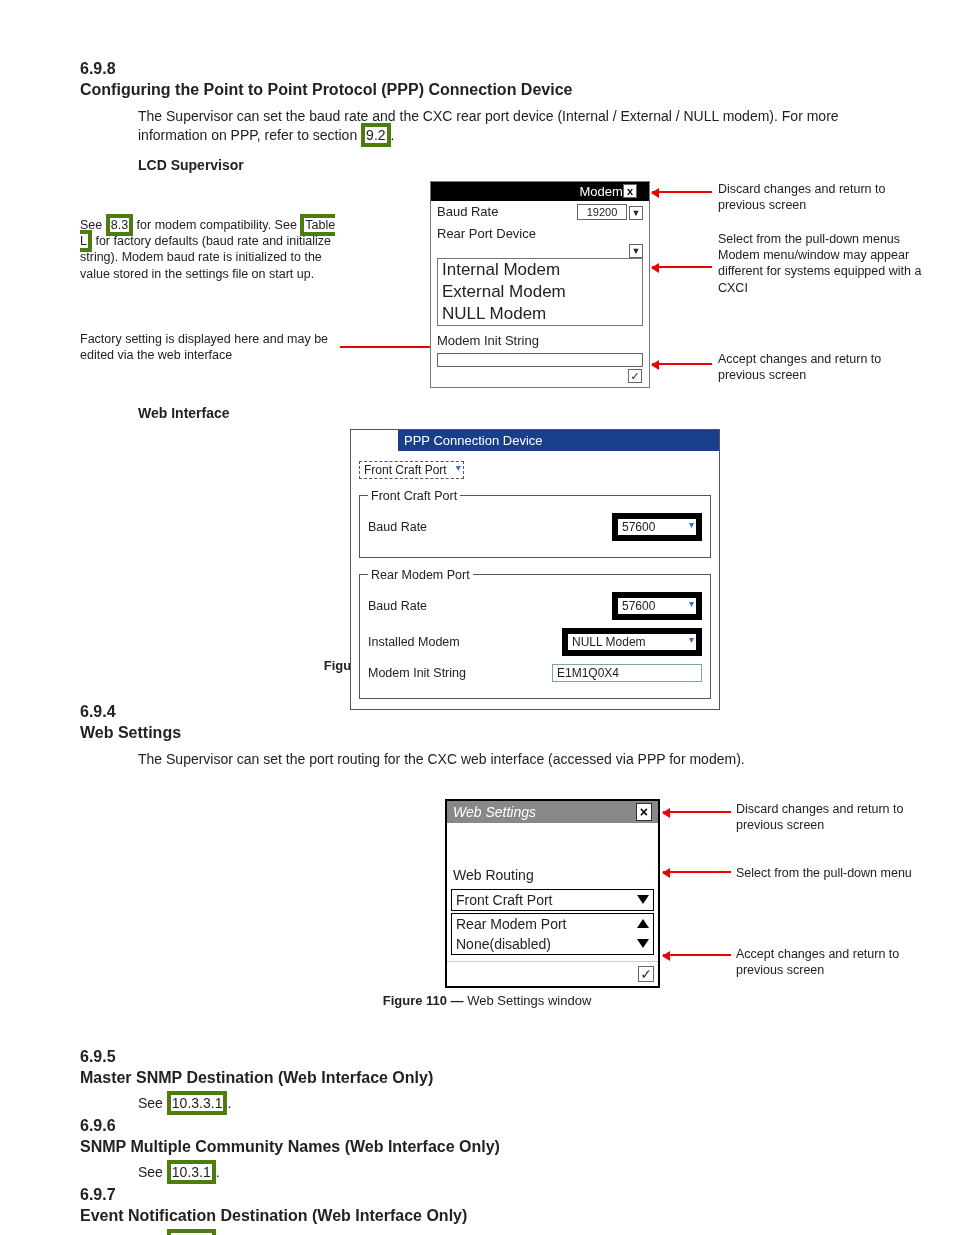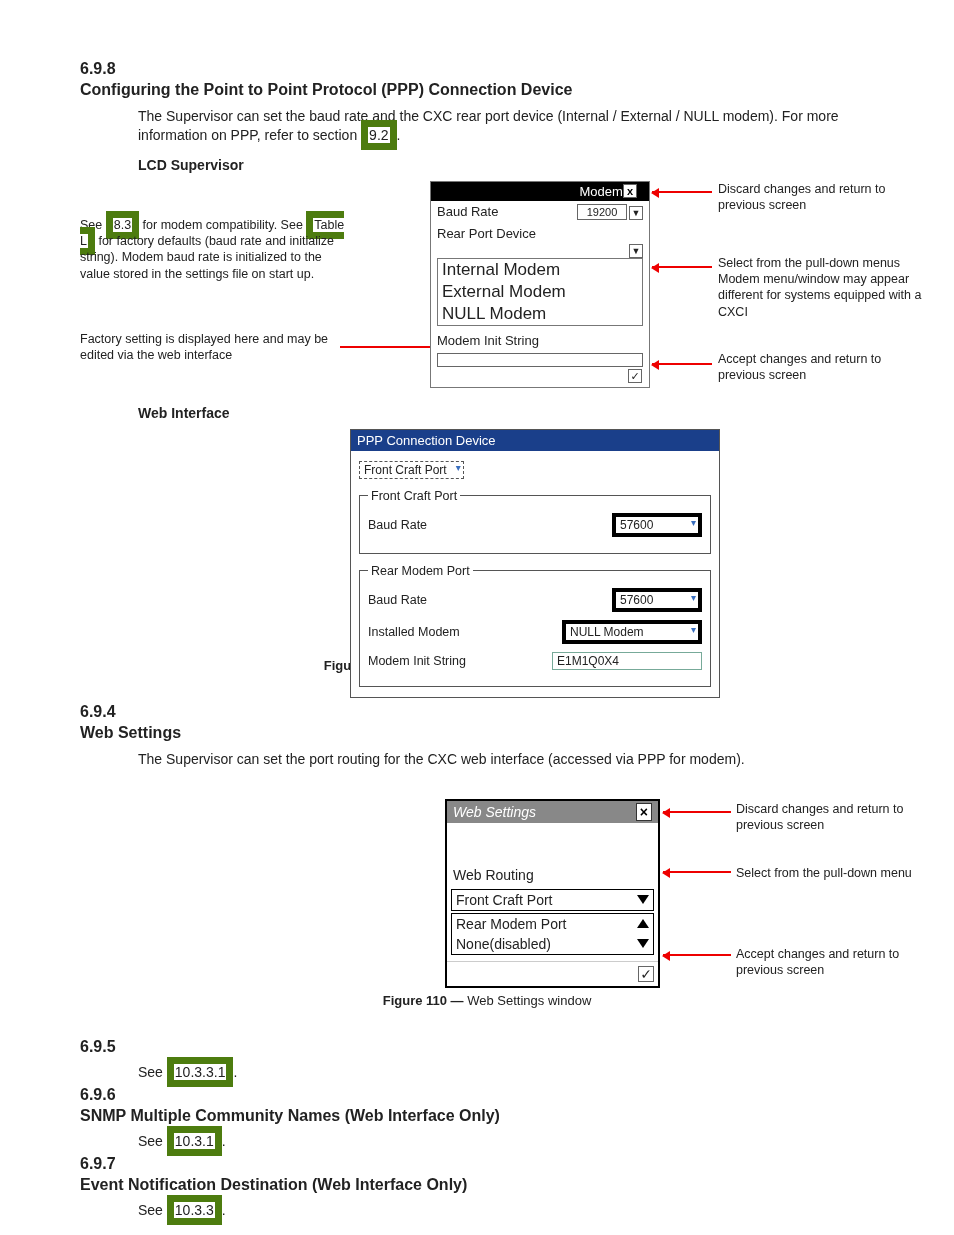--- a/index.html
+++ b/index.html
@@ -1,46 +1,46 @@
 <!DOCTYPE html>
 <html><head>
 <meta charset="utf-8">
 <style>
 * { box-sizing: border-box; margin: 0; padding: 0; }
 body { font-family: Arial, Helvetica, sans-serif; font-size: 14px; color: #222; width: 954px; background: #fff; padding: 60px 60px 30px 80px; position: relative; }
 .h-wrap { display: flex; align-items: baseline; gap: 3px; font-weight: bold; font-size: 16px; margin-bottom: 8px; flex-direction: column; }
 .h-num { min-width: 46px; }
 .para { margin-left: 58px; margin-bottom: 6px; line-height: 1.35; }
-.boxed { border: 7px solid #4d7c0f; padding: 0 1px; }
+.boxed { border: 4px solid #4d7c0f; padding: 0 1px; }
 .sub-h { font-weight: bold; margin-left: 58px; margin-top: 12px; margin-bottom: 8px; }
 .block { position: relative; margin-bottom: 14px; }
 .ann { position: absolute; font-size: 12.5px; line-height: 1.3; }
 .arrow-h { position: absolute; height: 0; }
 .ah-red { border-top: 2px solid #e00; }
 .ah-red::after { content:""; position:absolute; width:0; height:0; top:-5px; border-top:5px solid transparent; border-bottom:5px solid transparent; }
 .ah-red.left::after { left:-1px; border-right:8px solid #e00; }
 .ah-red.right::after { right:-1px; border-left:8px solid #e00; }
 .lcd-panel { position: absolute; left: 350px; top: 0; width: 220px; border: 1px solid #777; background: #fff; font-size: 13px; }
 .lcd-title { background: #000000; color: #fff; padding: 2px 12px; display: flex; justify-content: flex-end; align-items: center; }
 .lcd-title .x { background: #fff; color: #000; font-weight: bold; font-size: 11px; padding: 0 3px; border: 1px solid #666; }
 .lcd-row { padding: 3px 6px; display: flex; justify-content: space-between; align-items: center; }
 .lcd-label { padding: 3px 6px; }
 .lcd-list { border: 1px solid #777; margin: 0 6px; font-size: 17px; }
 .lcd-list div { padding: 1px 4px; }
 .small-input { font-size: 11px; border: 1px solid #666; padding: 1px 2px; width: 50px; display:inline-block; text-align:center;}
 .dd { border:1px solid #666; width:14px; height:14px; font-size:9px; text-align:center; line-height:12px; display:inline-block; margin-left:2px;}
 .lcd-inputline { margin: 2px 6px; border: 1px solid #666; height: 14px; position: relative; }
 .lcd-check { position:absolute; right:0; bottom:-17px; border:1px solid #666; width:14px; height:14px; font-size:11px; text-align:center; line-height:12px;}
 .web-panel { position: absolute; left: 270px; top: 0; width: 370px; border: 1px solid #555; font-size: 12.5px; background:#fff;}
-.web-title { background: #1a3f8a; color: #fff; padding: 3px 6px; font-size:13px;}
+.web-title { background: #1a3f8a; color: #fff; padding: 3px 6px; font-size:13px;margin-left:47px;}
 .web-body { padding: 8px 8px 10px 8px; }
 .web-row { display: flex; justify-content: space-between; align-items: center; margin: 2px 0 8px 0; }
 fieldset { border: 1px solid #555; margin-top: 10px; padding: 8px; }
 legend { font-size: 12.5px; padding: 0 3px; }
-.sel { border: 4px solid #000000; font-size: 12px; padding: 1px 16px 1px 4px; position: relative; background:#fff; min-width:90px; display:inline-block;}
+.sel { border: 6px solid #000000; font-size: 12px; padding: 1px 16px 1px 4px; position: relative; background:#fff; min-width:90px; display:inline-block;}
 .sel::after { content:"▾"; position:absolute; right:2px; top:0; color:#3a6fbf; font-size:10px;}
 .txtin { border:1px solid #7a9; font-size:12px; padding:1px 4px; min-width:150px; display:inline-block;}
 .fig-cap { text-align: center; font-size: 13px; margin-top: 8px; }
 .fig-cap b { font-weight: bold; }
 .ws-panel { position:absolute; left:365px; top:0; width:215px; border:2px solid #000; font-family: Arial; font-size:14px; background:#fff;}
 .ws-title { background:#888; color:#fff; padding:2px 6px; display:flex; justify-content:space-between; align-items:center; font-style:italic;}
 .ws-title .x { background:#fff; color:#000; border:1px solid #333; padding:0 3px; font-style:normal; font-weight:bold;}
 .ws-row { padding:4px 6px;margin-top:40px; }
 .ws-dd { border:1px solid #000; padding:2px 4px; display:flex; justify-content:space-between; align-items:center; margin:2px 4px;}
 .ws-list { border:1px solid #000; margin:2px 4px 6px 4px;}
@@ -97,21 +97,21 @@
     <div class="lcd-label" style="margin-top:4px;">Modem Init String</div>
     <div class="lcd-inputline">
       <span class="lcd-check">✓</span>
     </div>
     <div style="height:18px;"></div>
   </div>
 
   <div class="arrow-h ah-red left" style="left:572px; top:10px; width:60px;"></div>
   <div class="ann" style="left:638px; top:0px; width:180px;">Discard changes and return to previous screen</div>
   <div class="arrow-h ah-red left" style="left:572px; top:85px; width:60px;"></div>
-  <div class="ann" style="left:638px; top:74px; width:215px;">Select from the pull-down menus Modem menu/window may appear different for systems equipped with a CXCI</div>
+  <div class="ann" style="left:638px; top:50px; width:215px;">Select from the pull-down menus Modem menu/window may appear different for systems equipped with a CXCI</div>
   <div class="arrow-h ah-red left" style="left:572px; top:182px; width:60px;"></div>
   <div class="ann" style="left:638px; top:170px; width:180px;">Accept changes and return to previous screen</div>
 </div>
 
 <div class="sub-h">Web Interface</div>
 
 <div class="block" style="height:215px;">
   <div class="web-panel">
     <div class="web-title">PPP Connection Device</div>
     <div class="web-body">
@@ -176,22 +176,23 @@
   </div>
   <div class="arrow-h ah-red left" style="left:583px; top:12px; width:68px;"></div>
   <div class="ann" style="left:656px; top:2px; width:180px;">Discard changes and return to previous screen</div>
   <div class="arrow-h ah-red left" style="left:583px; top:72px; width:68px;"></div>
   <div class="ann" style="left:656px; top:66px; width:200px;">Select from the pull-down menu</div>
   <div class="arrow-h ah-red left" style="left:583px; top:155px; width:68px;"></div>
   <div class="ann" style="left:656px; top:147px; width:180px;">Accept changes and return to previous screen</div>
 </div>
 <div class="fig-cap"><b>Figure 110  —</b><span>  Web Settings window</span></div>
 
-<div class="h-wrap" style="margin-top:30px;justify-content:flex-end;">
+<div class="h-wrap" style="margin-top:40px;justify-content:flex-end;">
   <span class="h-num">6.9.5</span>
+  <span>Master SNMP Destination (Web Interface Only)</span>
 </div>
 <div class="see"><span>See </span><span class="boxed">10.3.3.1</span><span>.</span></div>
 
 <div class="h-wrap">
   <span class="h-num">6.9.6</span>
   <span>SNMP Multiple Community Names (Web Interface Only)</span>
 </div>
 <div class="see"><span>See </span><span class="boxed">10.3.1</span><span>.</span></div>
 
 <div class="h-wrap">

